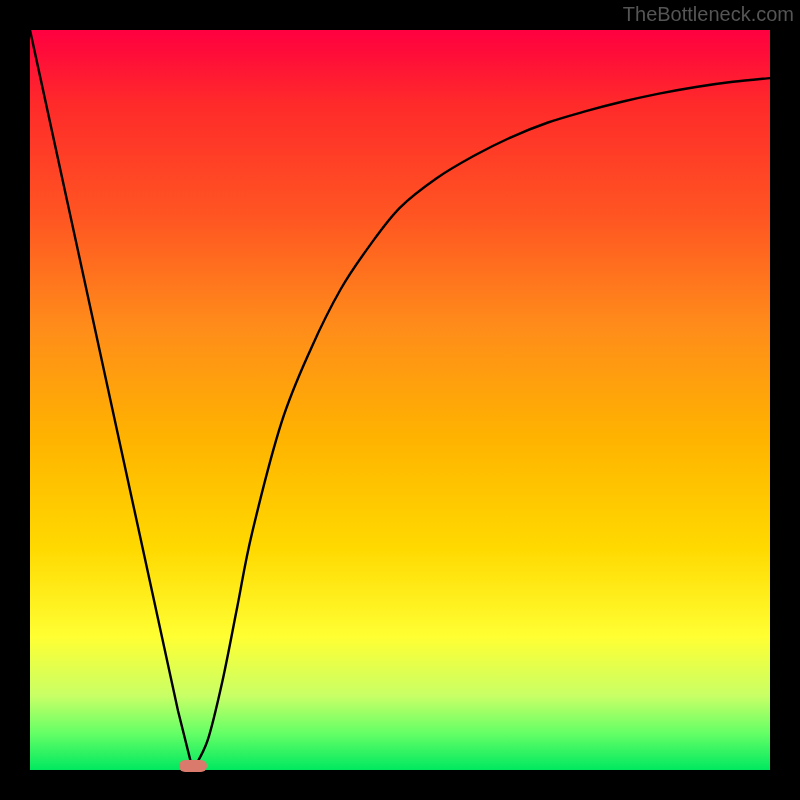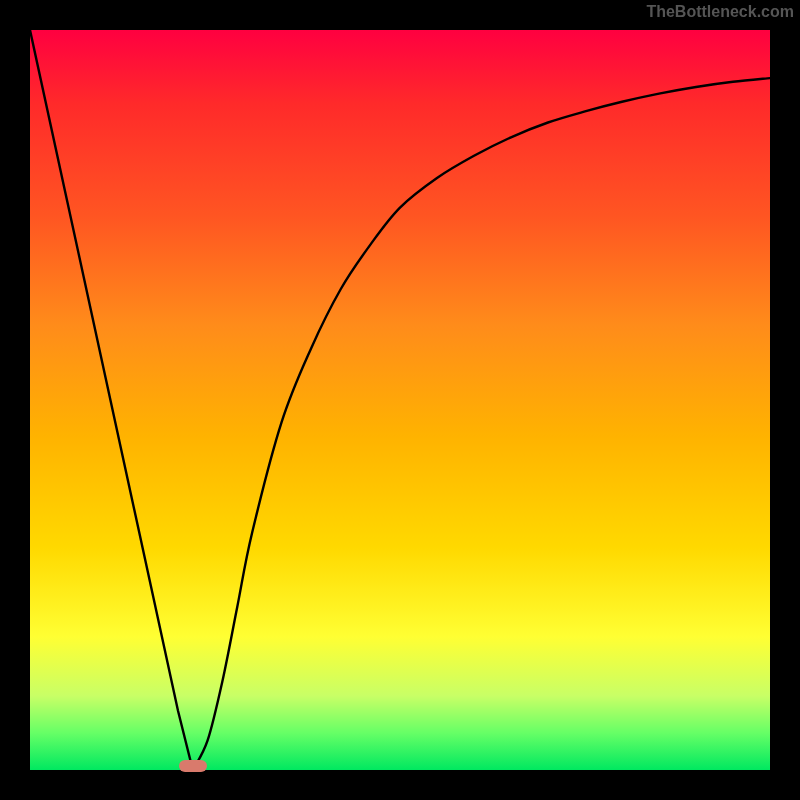--- a/index.html
+++ b/index.html
@@ -34,22 +34,22 @@
       #c8ff66 90%,
       #66ff66 95%,
       #00e860 100%
     );
   }
   .watermark {
     position: absolute;
     top: 3px;
     right: 6px;
     color: #555;
-    font-size: 16px;
-    font-weight: 700;
+    font-size: 20px;
+    font-weight: 400;
     user-select: none;
   }
   .curve-svg {
     position: absolute;
     left: 0;
     top: 0;
     width: 740px;
     height: 740px;
   }
   .marker {

